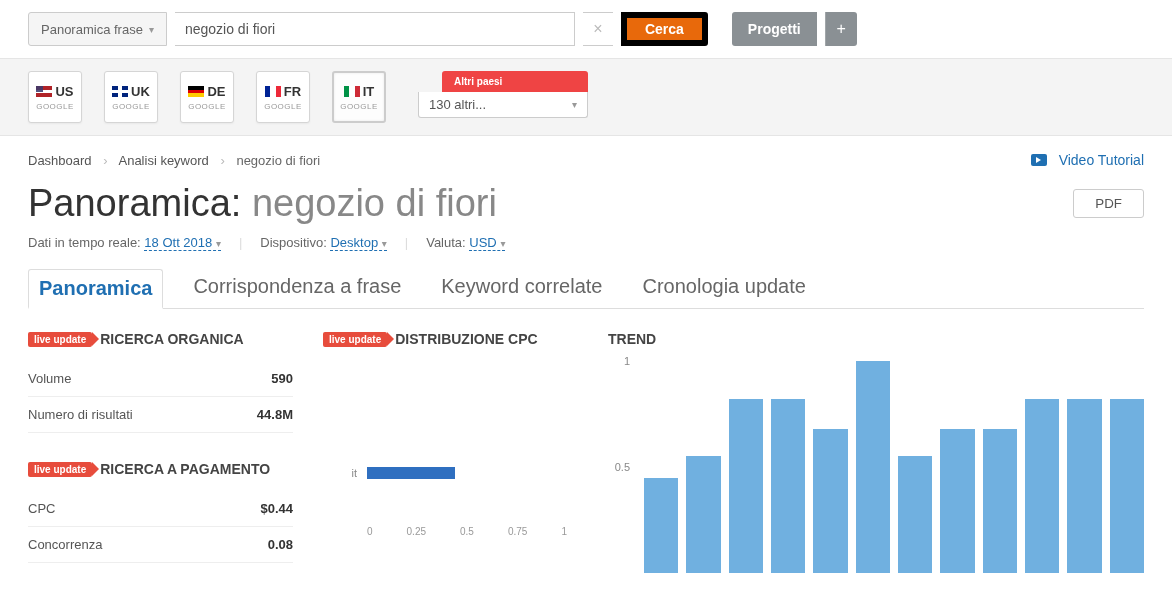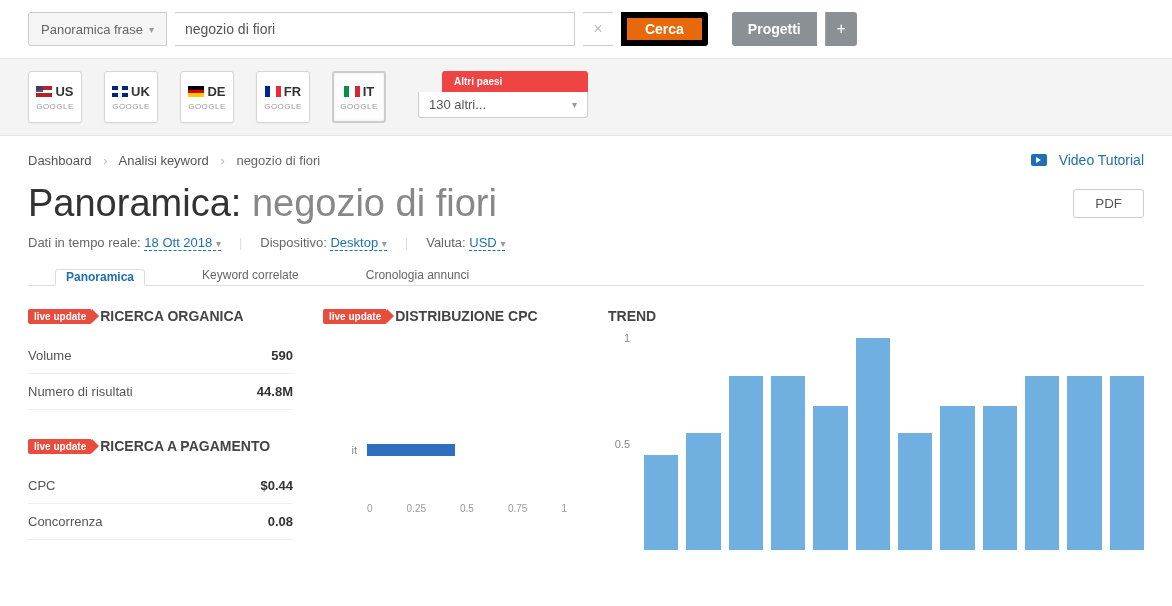--- a/index.html
+++ b/index.html
@@ -48,21 +48,21 @@
   h1 { font-size:38px; font-weight:400; color:#333; }
   h1 .kw { color:#888; }
   .btn-pdf { border:1px solid #ccc; padding:6px 21px; background:#fff; border-radius:3px; color:#555; cursor:pointer; }
 
   .meta-row { display:flex; gap:18px; font-size:13px; color:#666; align-items:center; }
   .meta-row .link { color:#1f6fb2; border-bottom:1px dashed #1f6fb2; cursor:pointer; }
   .divider { color:#ddd; }
 
   
   .tabs { margin-top:18px; border-bottom:1px solid #ddd; display:flex; gap:20px; }
-  .tab { padding:0 10px; color:#666; cursor:pointer; font-size:12px;margin-left:27px; }
+  .tab { padding:7px 10px; color:#666; cursor:pointer; font-size:20px; }
   .tab.active { color:#1f6fb2; font-weight:700; border:1px solid #ddd; border-bottom:2px solid #fff; border-radius:3px 3px 0 0; position:relative; top:1px; background:#fff; }
 
   
   .grid { display:flex; gap:30px; margin-top:22px; }
   .col-left { width:265px; }
   .col-mid { width:255px; }
   .col-right { flex:1; }
 
   .badge-live { background:#e74c3c; color:#fff; font-size:10px; padding:2px 6px; border-radius:2px; font-weight:600; position:relative; margin-right:8px; }
   .badge-live::after { content:""; position:absolute; right:-7px; top:0; border-left:7px solid #e74c3c; border-top:7px solid transparent; border-bottom:7px solid transparent; }
@@ -180,22 +180,23 @@
     </span>
     <span class="divider">|</span>
     <span>
       <span>Valuta: </span>
       <span class="link"><span>USD</span> <span class="chev">▾</span></span>
     </span>
   </div>
 
   <div class="tabs">
     <div class="tab active">Panoramica</div>
+    <div class="tab">Corrispondenza a frase</div>
     <div class="tab">Keyword correlate</div>
-    <div class="tab">Cronologia annunci</div>
+    <div class="tab">Cronologia update</div>
   </div>
 
   <div class="grid">
 
     <div class="col-left">
       <div class="sec-title">
         <span class="badge-live">live update</span>
         <span>RICERCA ORGANICA</span>
       </div>
       <div class="kv">

